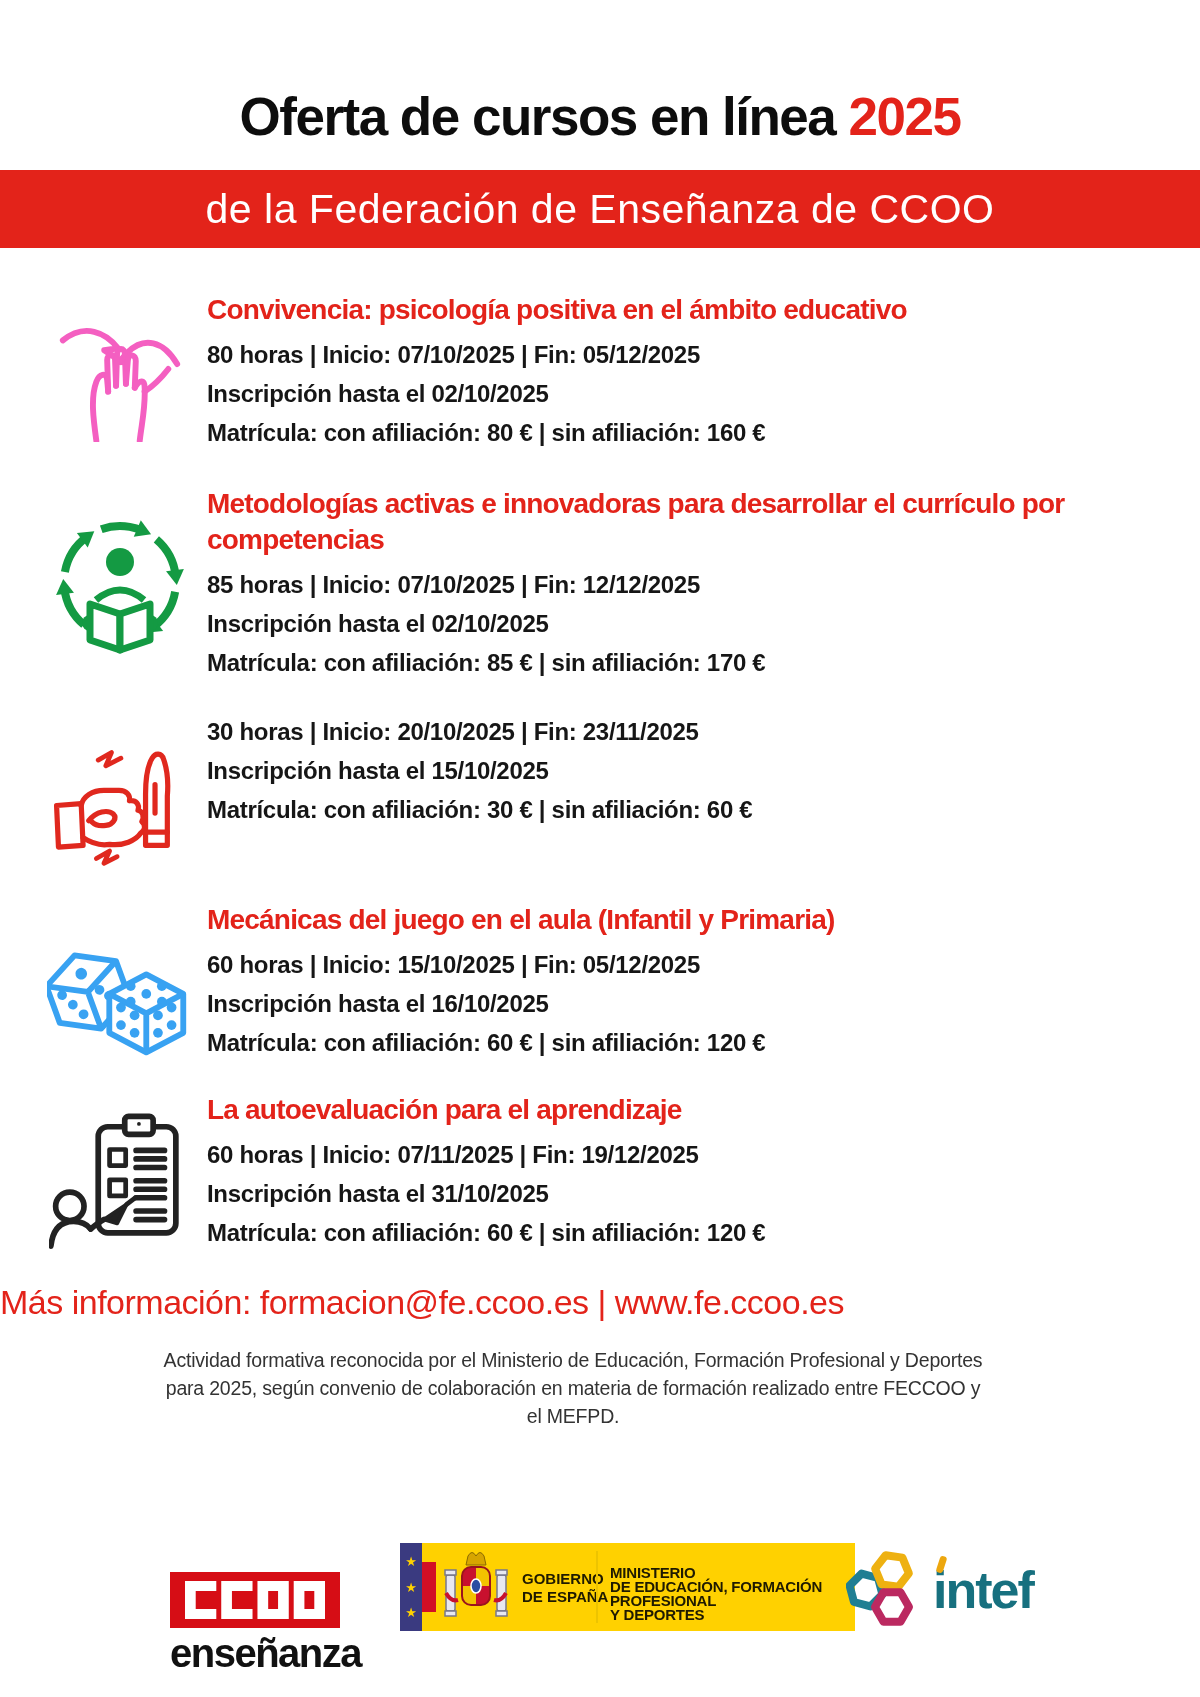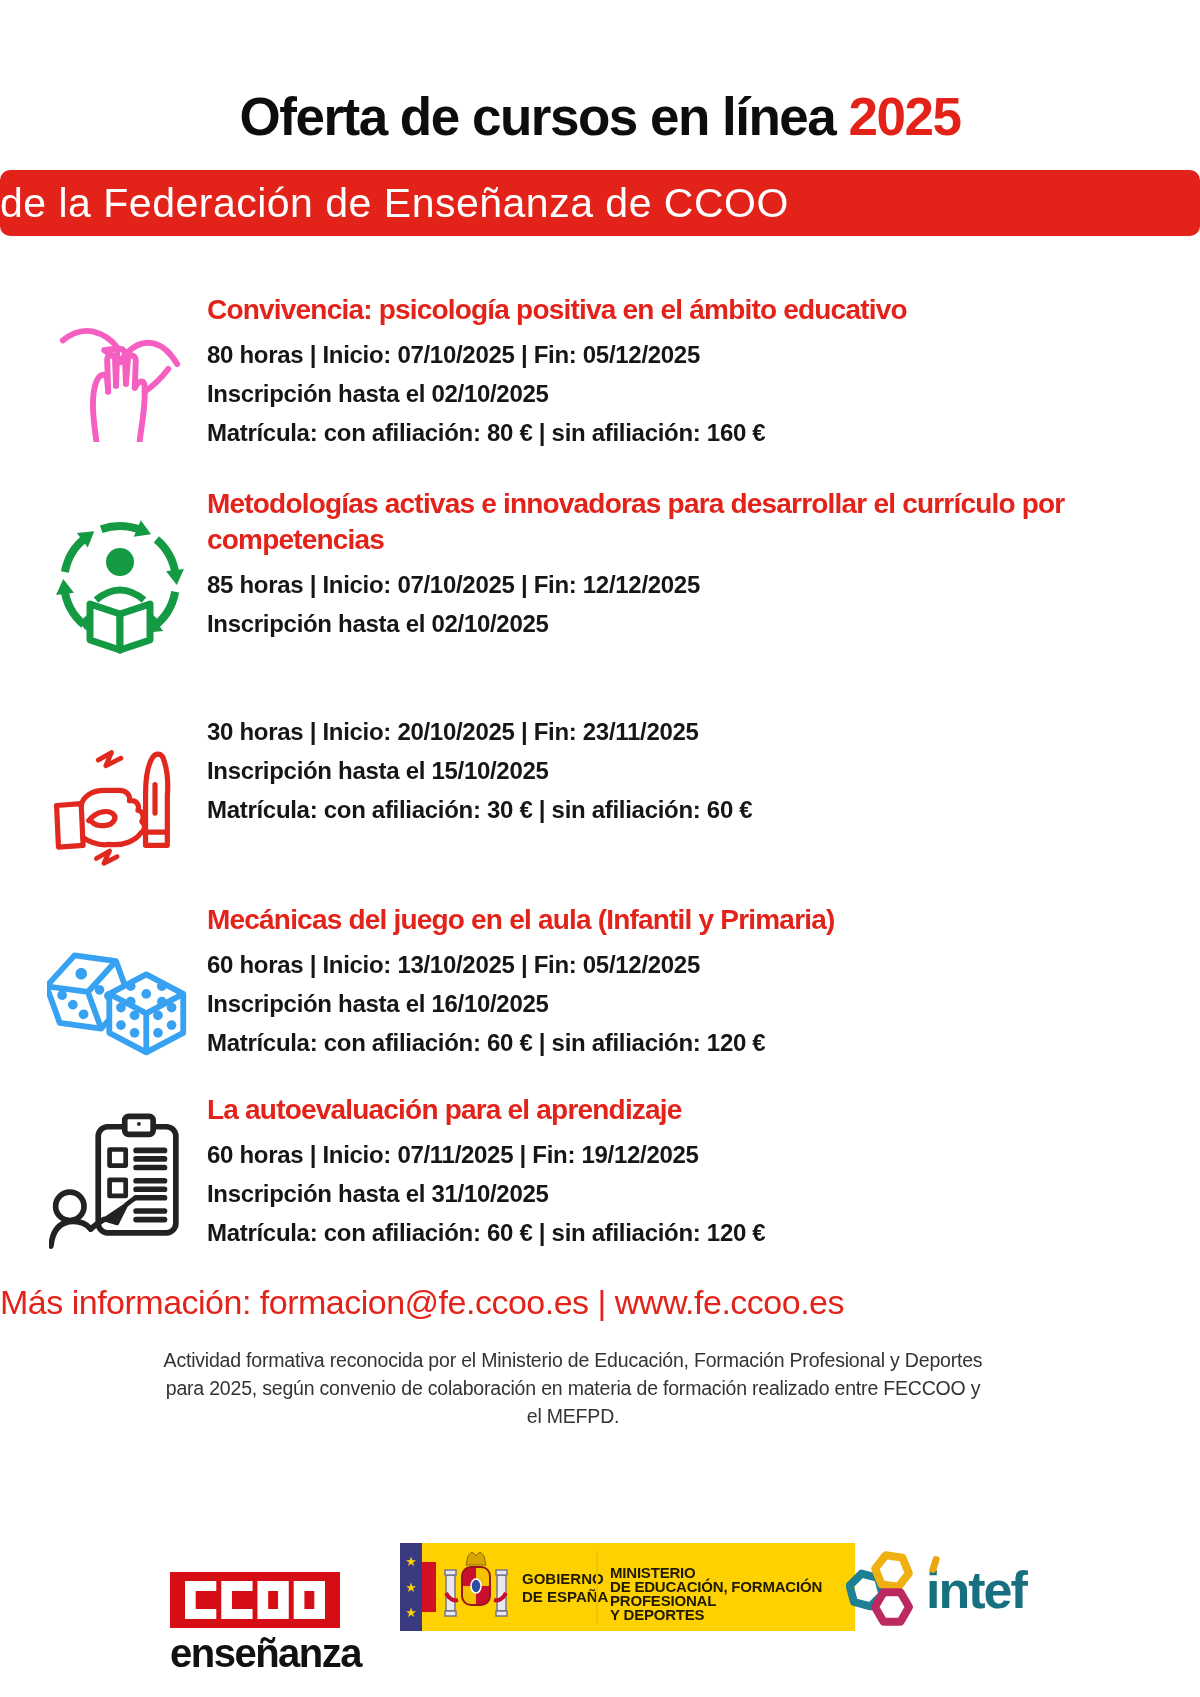--- a/index.html
+++ b/index.html
@@ -19,22 +19,22 @@
     position:relative;width:1200px;height:1697px;margin:0 auto;
     background:#ffffff;overflow:hidden;
   }
   
   .main-title{
     position:absolute;top:86px;left:0;width:100%;text-align:center;
     font-size:53px;font-weight:800;letter-spacing:-1.5px;color:#0d0d0d;
   }
   .main-title .year{color:var(--red);}
   .red-band{
-    position:absolute;top:170px;left:0;width:100%;height:66px;
-    background:var(--red);display:flex;align-items:center;border-radius:10px;
+    position:absolute;top:170px;left:0;width:100%;height:78px;
+    background:var(--red);display:flex;align-items:center;justify-content:center;
   }
   .red-band .band-text{
     color:#fff;font-size:41px;font-weight:400;letter-spacing:0.5px;
   }
   
   .course{position:absolute;left:45px;display:flex;width:1120px;}
   .icon-box{width:150px;min-width:150px;height:150px;display:flex;align-items:flex-start;justify-content:center;margin-right:12px;}
   .course-text{width:950px;}
   .course-title{
     color:var(--red);font-size:28px;font-weight:800;letter-spacing:-0.8px;
@@ -63,21 +63,21 @@
   .eu-stripe{position:absolute;left:0;top:0;width:22px;height:88px;background:var(--eu-blue);
     display:flex;flex-direction:column;align-items:center;justify-content:space-evenly;}
   .eu-star{color:var(--gob-yellow);font-size:13px;line-height:13px;}
   .es-stripe{position:absolute;left:22px;top:0;width:14px;height:88px;
     background:linear-gradient(to bottom,var(--gob-yellow) 0 22%,#d20f25 22% 78%,var(--gob-yellow) 78% 100%);}
   .arms{position:absolute;left:44px;top:6px;}
   .gov-text{position:absolute;left:122px;top:27px;font-size:15px;font-weight:700;color:#1f1a00;line-height:18px;letter-spacing:0;}
   .gob-divider{position:absolute;left:196px;top:8px;width:2px;height:72px;background:#edc400;}
   .min-text{position:absolute;left:210px;top:23px;width:242px;font-size:15px;font-weight:700;color:#1f1a00;line-height:14px;letter-spacing:-0.2px;}
 
-  .intef-block{position:absolute;left:846px;top:1550px;display:flex;align-items:center;}
+  .intef-block{position:absolute;left:846px;top:1550px;display:flex;align-items:center;gap:7px;}
   .intef-text{position:relative;font-size:52px;font-weight:700;color:var(--teal);letter-spacing:-2px;margin-left:8px;}
   .intef-accent{position:absolute;left:5px;top:-4px;width:7px;height:17px;background:#eda70e;border-radius:3px;transform:rotate(18deg);}
 </style>
 </head>
 <body>
 
 <div class="page">
 
   <h1 class="main-title"><span>Oferta de cursos en línea </span><span class="year">2025</span></h1>
 
@@ -125,20 +125,21 @@
         </g>
         <path d="M46,96 Q70,76 94,96" fill="none" stroke="#149a43" stroke-width="7"></path>
         <path d="M40,100 L70,110 L70,146 L40,136 Z" fill="#fff" stroke="#149a43" stroke-width="7" stroke-linejoin="round"></path>
         <path d="M100,100 L70,110 L70,146 L100,136 Z" fill="#fff" stroke="#149a43" stroke-width="7" stroke-linejoin="round"></path>
       </svg>
     </div>
     <div class="course-text">
       <h2 class="course-title">Metodologías activas e innovadoras para desarrollar el currículo por competencias</h2>
       <div class="course-line">85 horas | Inicio: 07/10/2025 | Fin: 12/12/2025</div>
       <div class="course-line">Inscripción hasta el 02/10/2025</div>
+      <div class="course-line">Matrícula: con afiliación: 85 € | sin afiliación: 170 €</div>
     </div>
   </section>
 
   <section class="course" style="top:712px">
     <div class="icon-box" style="padding-top:10px">
       <svg width="142" height="150" viewBox="0 0 150 150" fill="none" stroke="#e0281e" stroke-width="5.5" stroke-linecap="round" stroke-linejoin="round">
         <path d="M8,84 L34,82 L36,126 L10,128 Z"></path>
         <path d="M34,84 C36,74 46,68 58,68 L74,68 C82,68 86,73 85,79 C92,78 96,83 94,89 C99,90 101,96 98,101 C102,104 102,110 97,113 C92,121 78,127 64,125 C52,127 42,122 36,118"></path>
         <path d="M42,100 C50,90 62,88 68,93 C72,97 68,104 60,105 C54,106 48,104 45,101"></path>
         <path d="M52,36 L66,28 L60,42 L76,34" stroke-width="5"></path>
@@ -187,21 +188,21 @@
             <circle cx="52" cy="52" r="5"></circle>
               <circle cx="66" cy="44" r="5"></circle>
               <circle cx="52" cy="70" r="5"></circle>
               <circle cx="66" cy="62" r="5"></circle>
           </g>
         </g>
       </svg>
     </div>
     <div class="course-text">
       <h2 class="course-title">Mecánicas del juego en el aula (Infantil y Primaria)</h2>
-      <div class="course-line">60 horas | Inicio: 13/10/2025 | Fin: 05/12/2025</div>
+      <div class="course-line">60 horas | Inicio: 15/10/2025 | Fin: 05/12/2025</div>
       <div class="course-line">Inscripción hasta el 16/10/2025</div>
       <div class="course-line">Matrícula: con afiliación: 60 € | sin afiliación: 120 €</div>
     </div>
   </section>
 
   <section class="course" style="top:1092px">
     <div class="icon-box" style="padding-top:8px">
       <svg width="142" height="152" viewBox="0 0 150 152" fill="none" stroke="#222" stroke-width="6" stroke-linecap="round" stroke-linejoin="round">
         <rect x="52" y="24" width="82" height="112" rx="10"></rect>
         <rect x="80" y="13" width="30" height="19" rx="4" fill="#fff"></rect>

